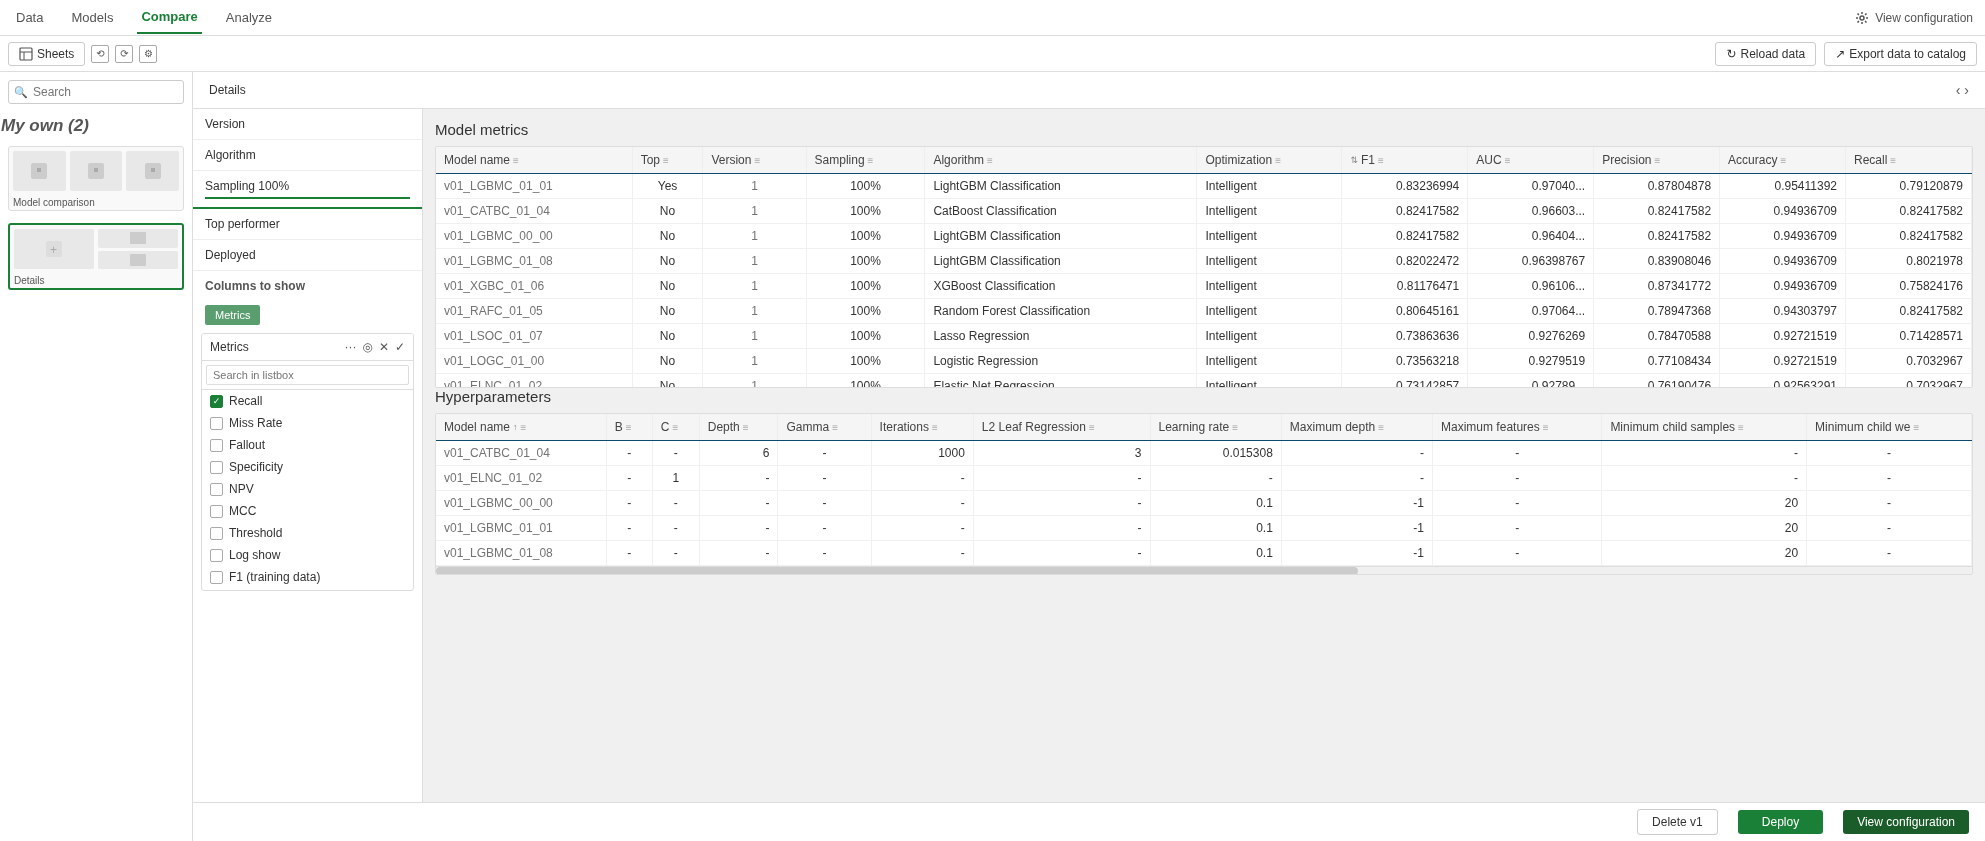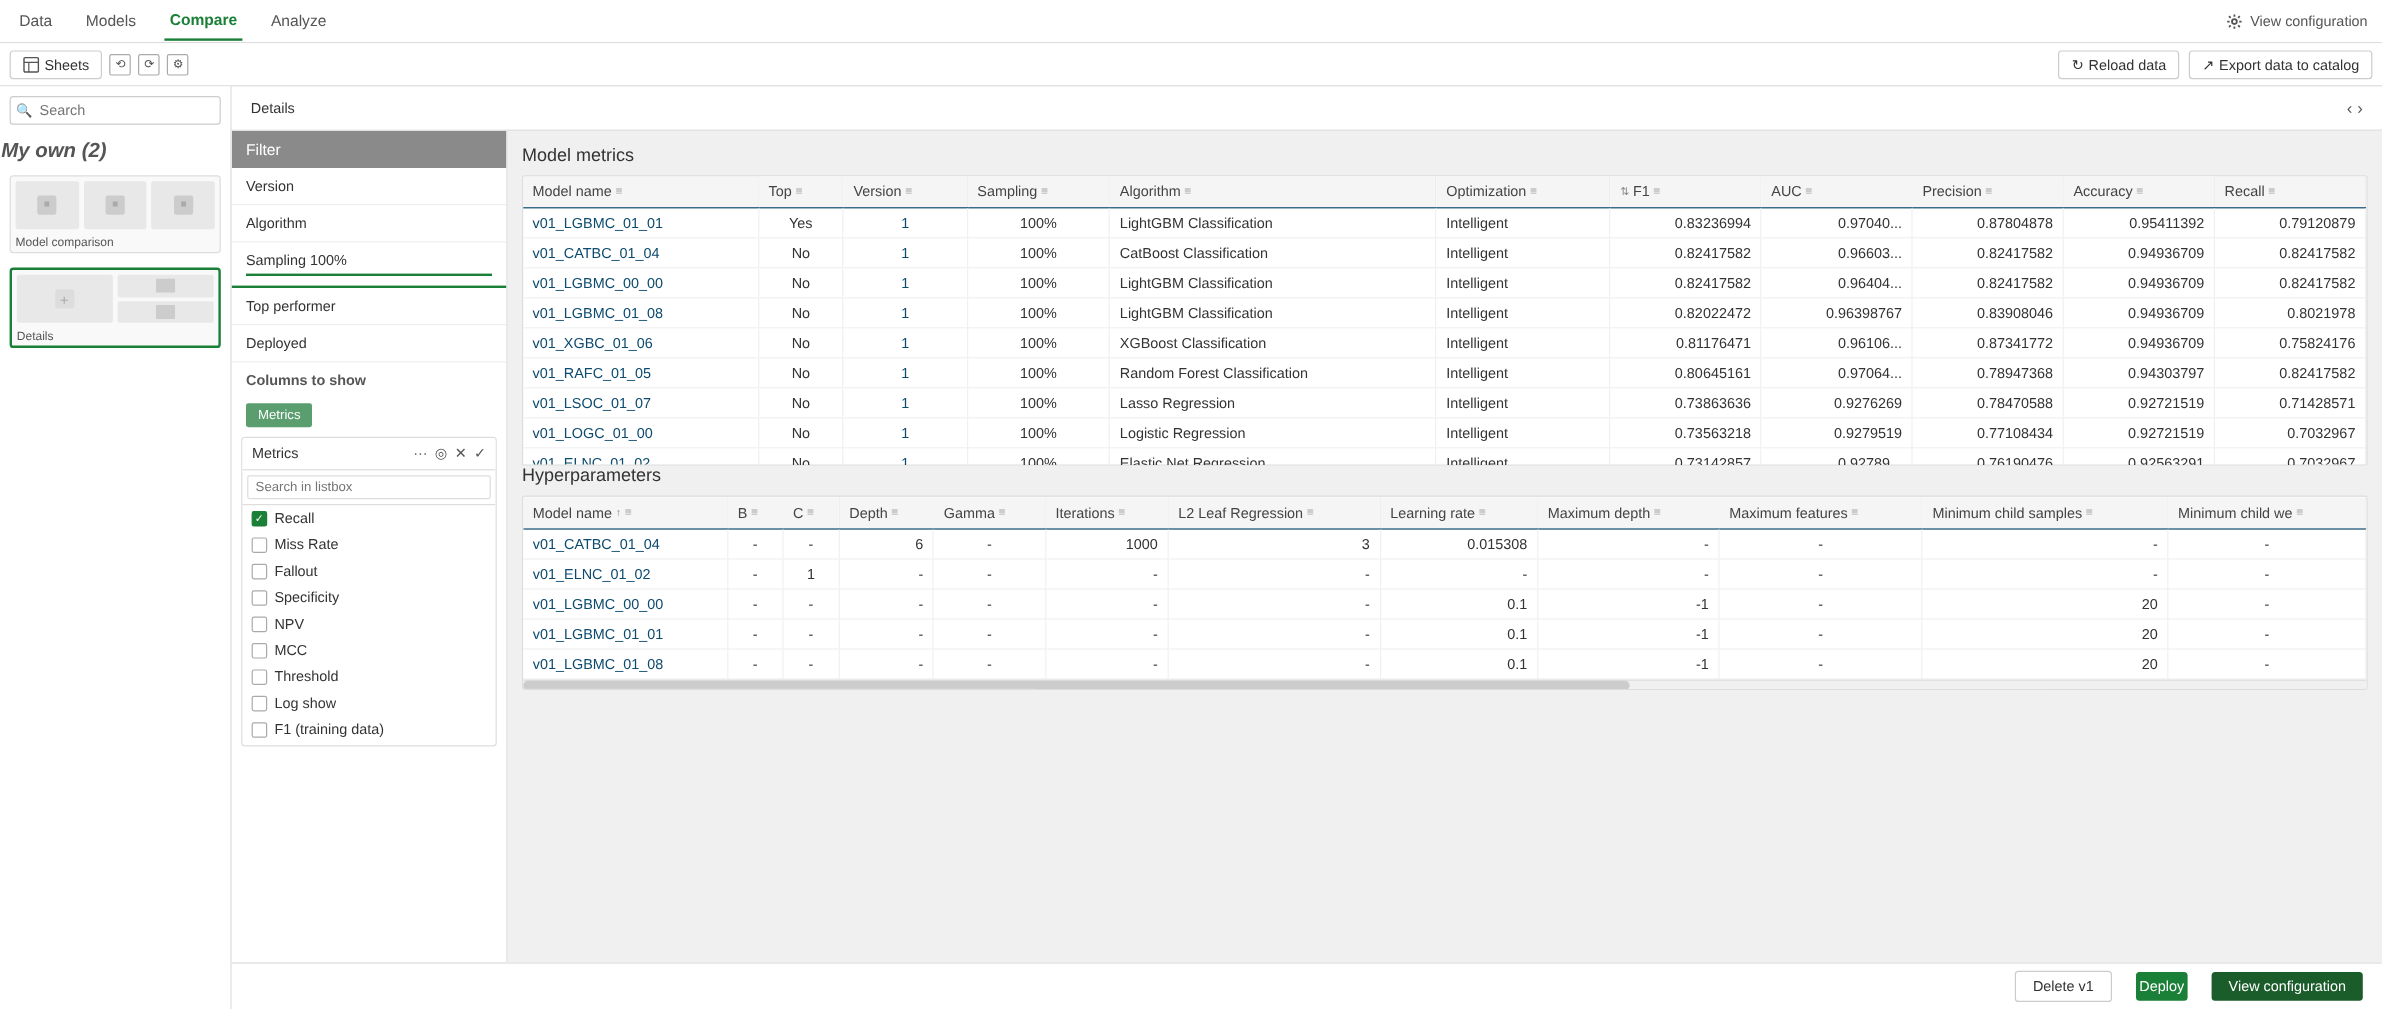--- a/index.html
+++ b/index.html
@@ -65,31 +65,31 @@
     .data-area { flex: 1; overflow: auto; padding: 12px; display: flex; flex-direction: column; gap: 0; }
 
     
     .section-title { font-size: 15px; font-weight: 500; color: #333; margin-bottom: 8px; }
     .table-container { background: #fff; border: 1px solid #ddd; border-radius: 2px; overflow: auto; }
     table { width: 100%; border-collapse: collapse; font-size: 11px; }
     th { background: #f5f5f5; padding: 6px 8px; text-align: left; border-bottom: 1px solid #0c4a6e; border-right: 1px solid #eee; white-space: nowrap; color: #444; font-weight: 500; position: sticky; top: 0; z-index: 1; }
     th .col-header { display: flex; align-items: center; gap: 3px; }
     td { padding: 5px 8px; border-bottom: 1px solid #f0f0f0; border-right: 1px solid #f0f0f0; color: #333; white-space: nowrap; }
     .col-menu { cursor: pointer; color: #aaa; font-size: 10px; }
-    .link-blue { color: #0c4a6e; cursor: pointer; }
+    .link-blue { color: #737373; cursor: pointer; }
     .metrics-table-wrap { max-height: 240px; overflow-y: auto; }
     .hyper-table-wrap { max-height: 180px; overflow-y: auto; }
     .scrollbar-area { height: 8px; background: #f0f0f0; border-top: 1px solid #ddd; }
     .scrollbar-thumb { height: 8px; width: 60%; background: #ccc; border-radius: 4px; }
 
     
     .bottom-bar { background: #fff; border-top: 1px solid #ddd; padding: 6px 16px; display: flex; align-items: center; justify-content: flex-end; gap: 20px; }
     .btn-secondary { border: 1px solid #ccc; background: #fff; padding: 5px 14px; border-radius: 3px; cursor: pointer; font-size: 12px; color: #333; }
     .btn-primary { border: none; background: #1a5c2a; padding: 5px 14px; border-radius: 3px; cursor: pointer; font-size: 12px; color: #fff; }
-    .btn-deploy { border: none; background: #1a7f37; padding: 5px 3px; border-radius: 3px; cursor: pointer; font-size: 12px; color: #fff; }
+    .btn-deploy { border: none; background: #1a7f37; padding: 5px 24px; border-radius: 3px; cursor: pointer; font-size: 12px; color: #fff; }
 
     .sort-icon { color: #888; font-size: 9px; }
     .number-cell { text-align: right; }
     .center-cell { text-align: center; }
   </style>
 </head>
 <body>
 
 <div class="top-nav">
   <div class="top-nav-item">Data</div>
@@ -193,21 +193,20 @@
       <span>Details</span>
       <div class="details-nav">
         <button class="details-nav-btn">‹</button>
         <button class="details-nav-btn">›</button>
       </div>
     </div>
 
     <div class="content-body">
 
       <div class="filter-panel">
-        <div class="filter-title">Filter</div>
 
         <div class="filter-item">
           <span class="filter-item-text">Version</span>
         </div>
         <div class="filter-item">
           <span class="filter-item-text">Algorithm</span>
         </div>
         <div class="filter-item active">
           <span class="filter-item-text">Sampling 100%</span>
           <div class="filter-item-bar"></div>

